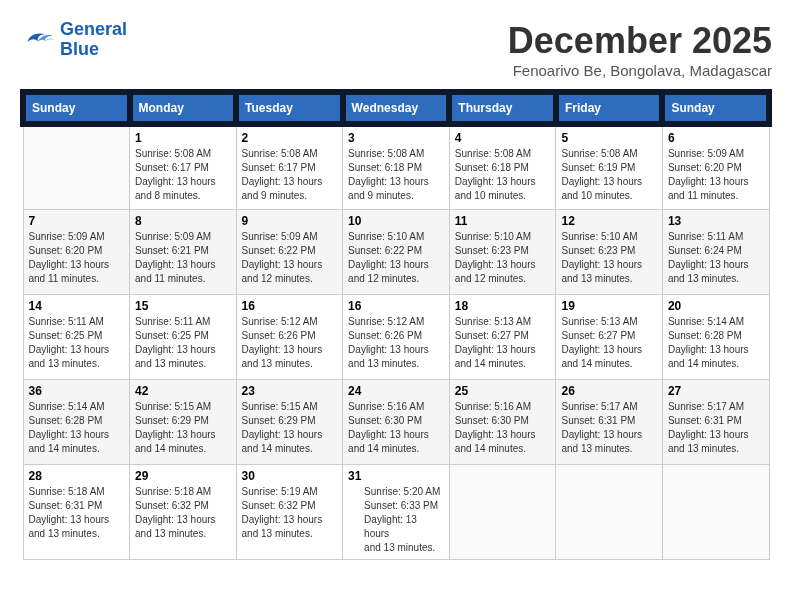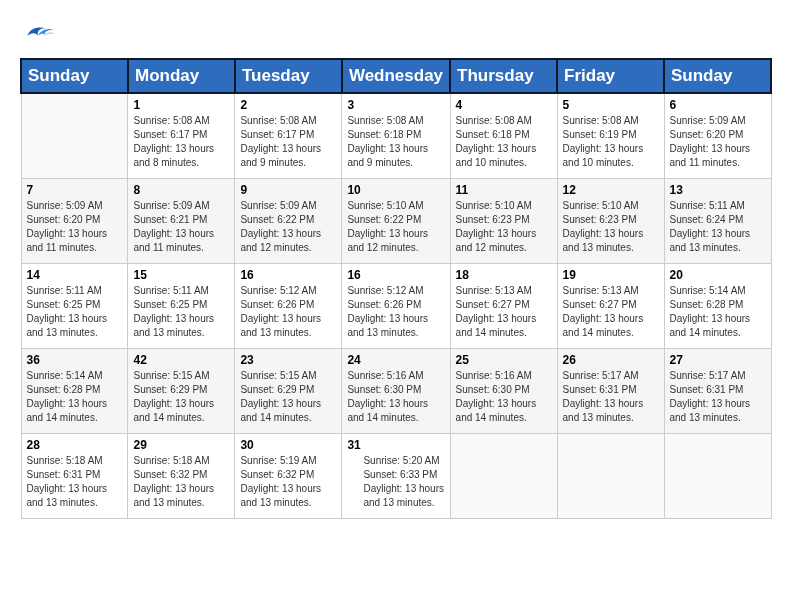--- a/index.html
+++ b/index.html
@@ -49,23 +49,23 @@
     table {
       width: 100%;
       border-collapse: collapse;
       font-size: 11px;
     }
     thead tr th {
       background-color: #2e6dbe;
       color: #fff;
       text-align: left;
       padding: 6px 6px;
-      font-size: 17px;
+      font-size: 12px;
       font-weight: bold;
-      border: 2px solid #0f172a;
+      border: 6px solid #0f172a;
     }
     tbody tr td {
       border: 1px solid #ccc;
       vertical-align: top;
       padding: 4px 5px;
       height: 85px;
       width: 107px;
     }
     tbody tr:nth-child(even) {
       background-color: #f5f5f5;
@@ -91,22 +91,28 @@
 </head>
 <body>
 
 <div class="header">
   <div class="logo">
     <svg class="logo-bird" viewBox="0 0 40 32" xmlns="http://www.w3.org/2000/svg">
       <path d="M8 18 C10 10, 20 6, 30 10 C25 8, 18 12, 20 18 C18 14, 12 14, 8 18Z" fill="#1a5fb4"></path>
       <path d="M20 18 C22 12, 32 8, 38 12 C33 10, 26 14, 28 18 C26 14, 22 16, 20 18Z" fill="#4a90d9"></path>
       <path d="M28 18 C30 14, 36 13, 38 16 C35 14, 30 16, 28 18Z" fill="#7ab8f5"></path>
     </svg>
+    <div class="logo-text">
+      <div><span>General</span></div>
+      <div style="color:#1a5fb4;">Blue</div>
+    </div>
   </div>
   <div class="title-block">
+    <div class="month-year">December 2025</div>
+    <div class="location">Fenoarivo Be, Bongolava, Madagascar</div>
   </div>
 </div>
 
 <table>
   <thead>
     <tr>
     <th>Sunday</th>
         <th>Monday</th>
         <th>Tuesday</th>
         <th>Wednesday</th>

